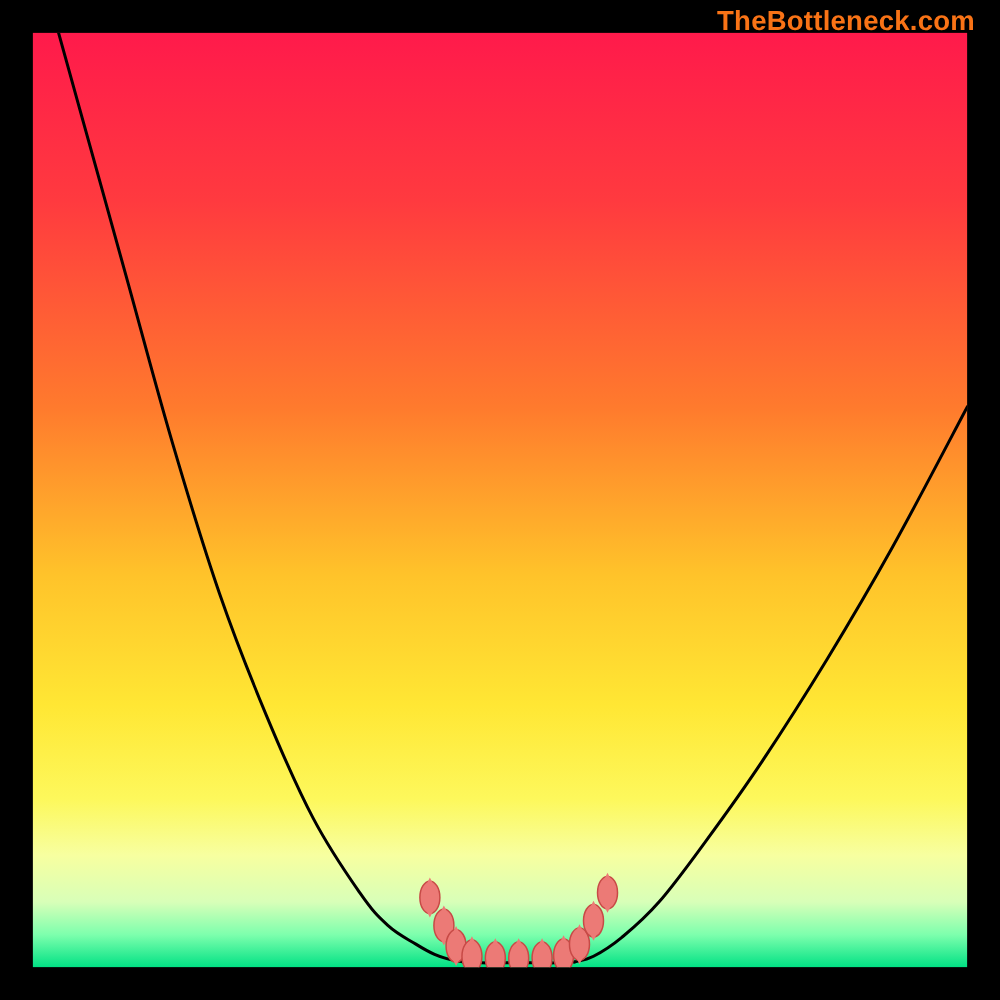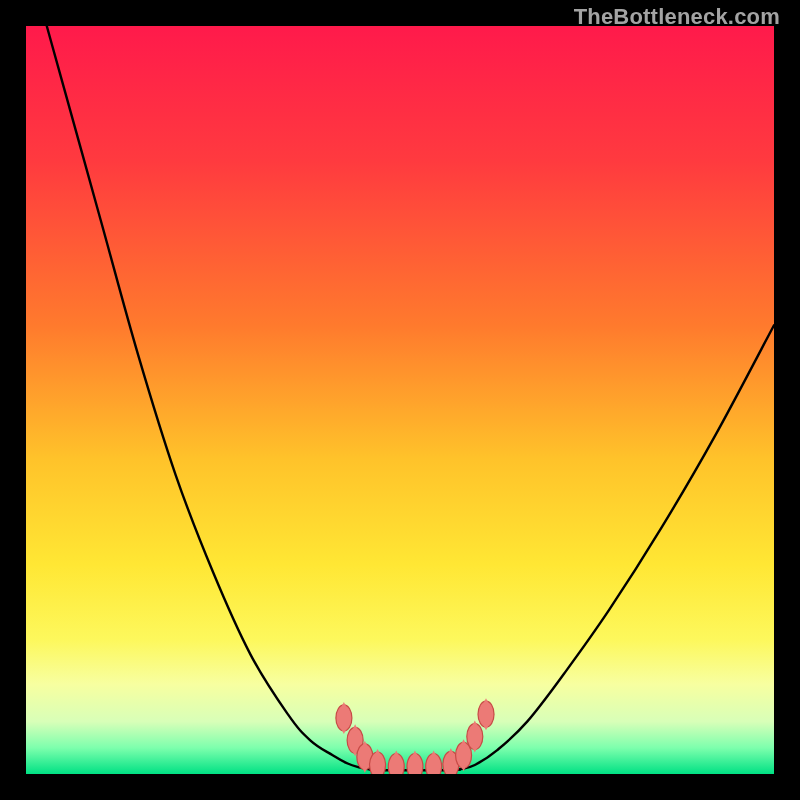--- a/index.html
+++ b/index.html
@@ -23,21 +23,21 @@
     width: 748px;
     height: 748px;
     overflow: hidden;
   }
   .watermark {
     position: absolute;
     top: 4px;
     right: 20px;
     font-size: 22px;
     font-weight: 600;
-    color: #a3a3a3;
+    color: #f97316;
     letter-spacing: 0.2px;
     z-index: 50;
     font-family: Arial, sans-serif;
   }
   svg { display: block; }
 </style>
 </head>
 <body>
 
 <div class="frame">

